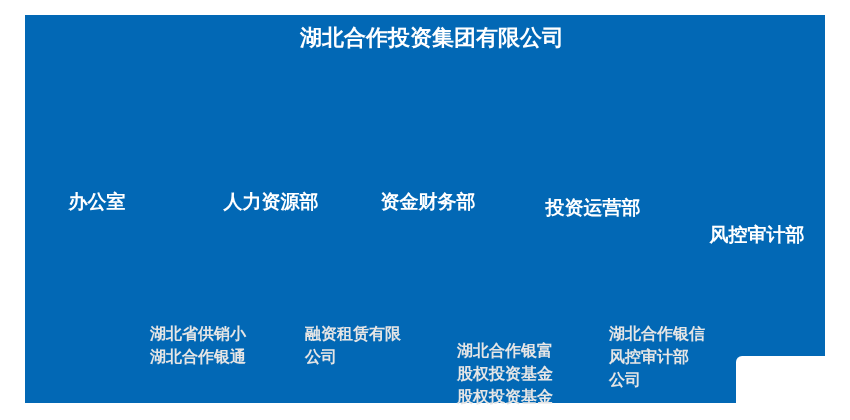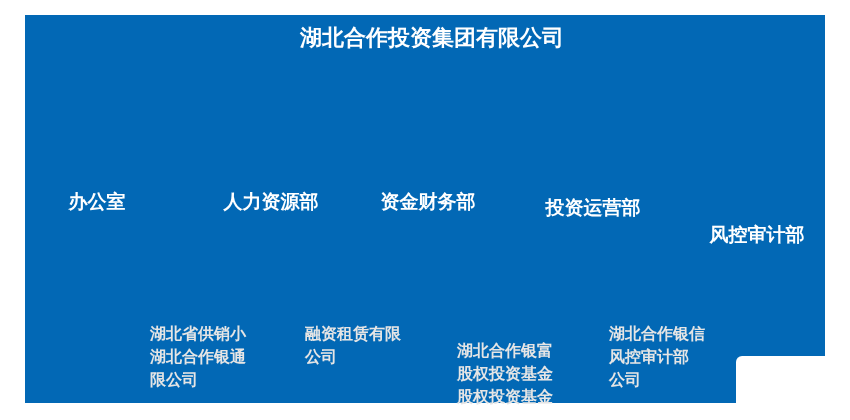--- a/index.html
+++ b/index.html
@@ -87,21 +87,20 @@
 
     <div class="dept dept-1">办公室</div>
     <div class="dept dept-2">人力资源部</div>
     <div class="dept dept-3">资金财务部</div>
     <div class="dept dept-4">投资运营部</div>
     <div class="dept dept-5">风控审计部</div>
 
     <div class="sub sub-1">
       <div>湖北省供销小</div>
       <div>湖北合作银通</div>
-      <div>限公司</div>
     </div>
     <div class="sub sub-2">
       <div>融资租赁有限</div>
       <div>公司</div>
     </div>
     <div class="sub sub-3">
       <div>湖北合作银富</div>
       <div>股权投资基金</div>
       <div>股权投资基金</div>
     </div>

